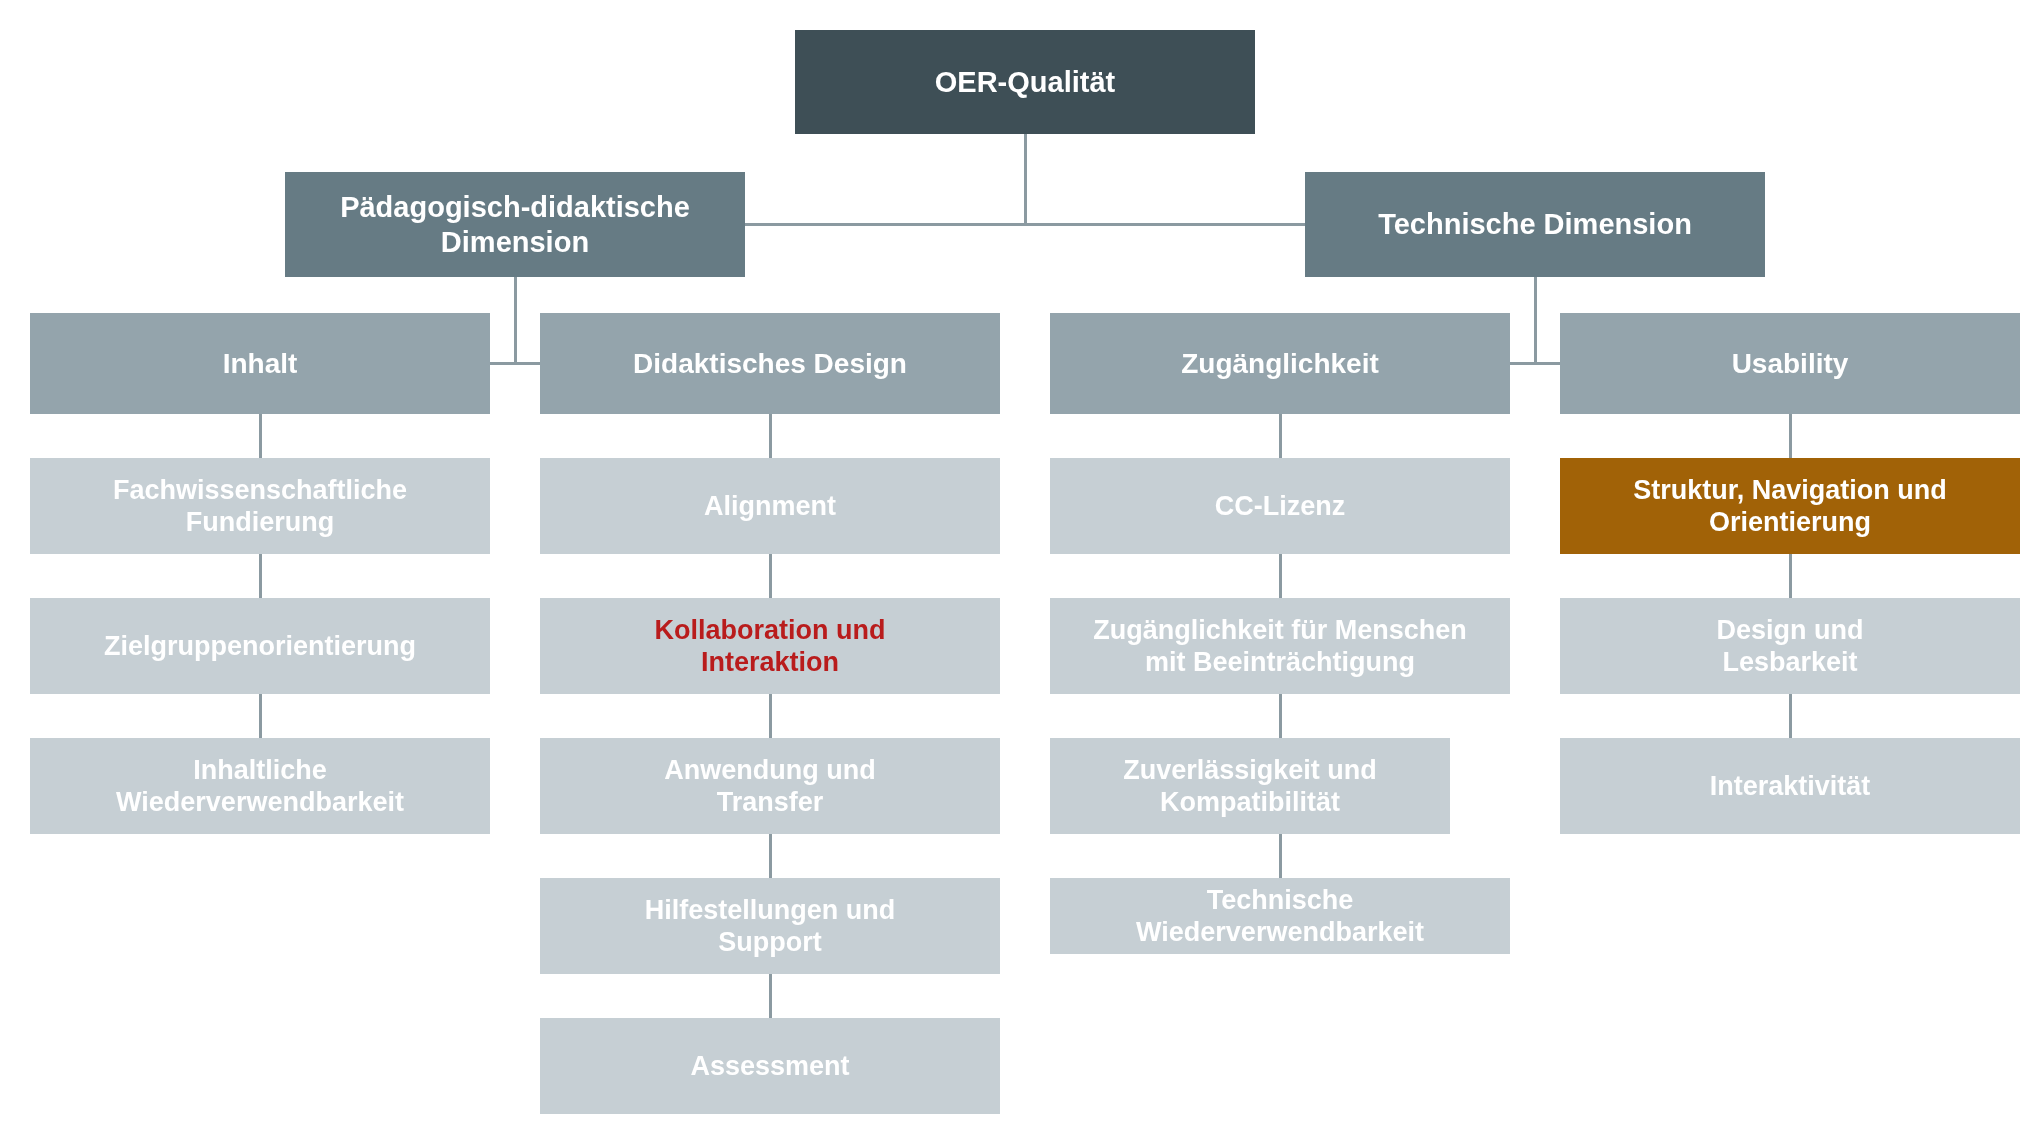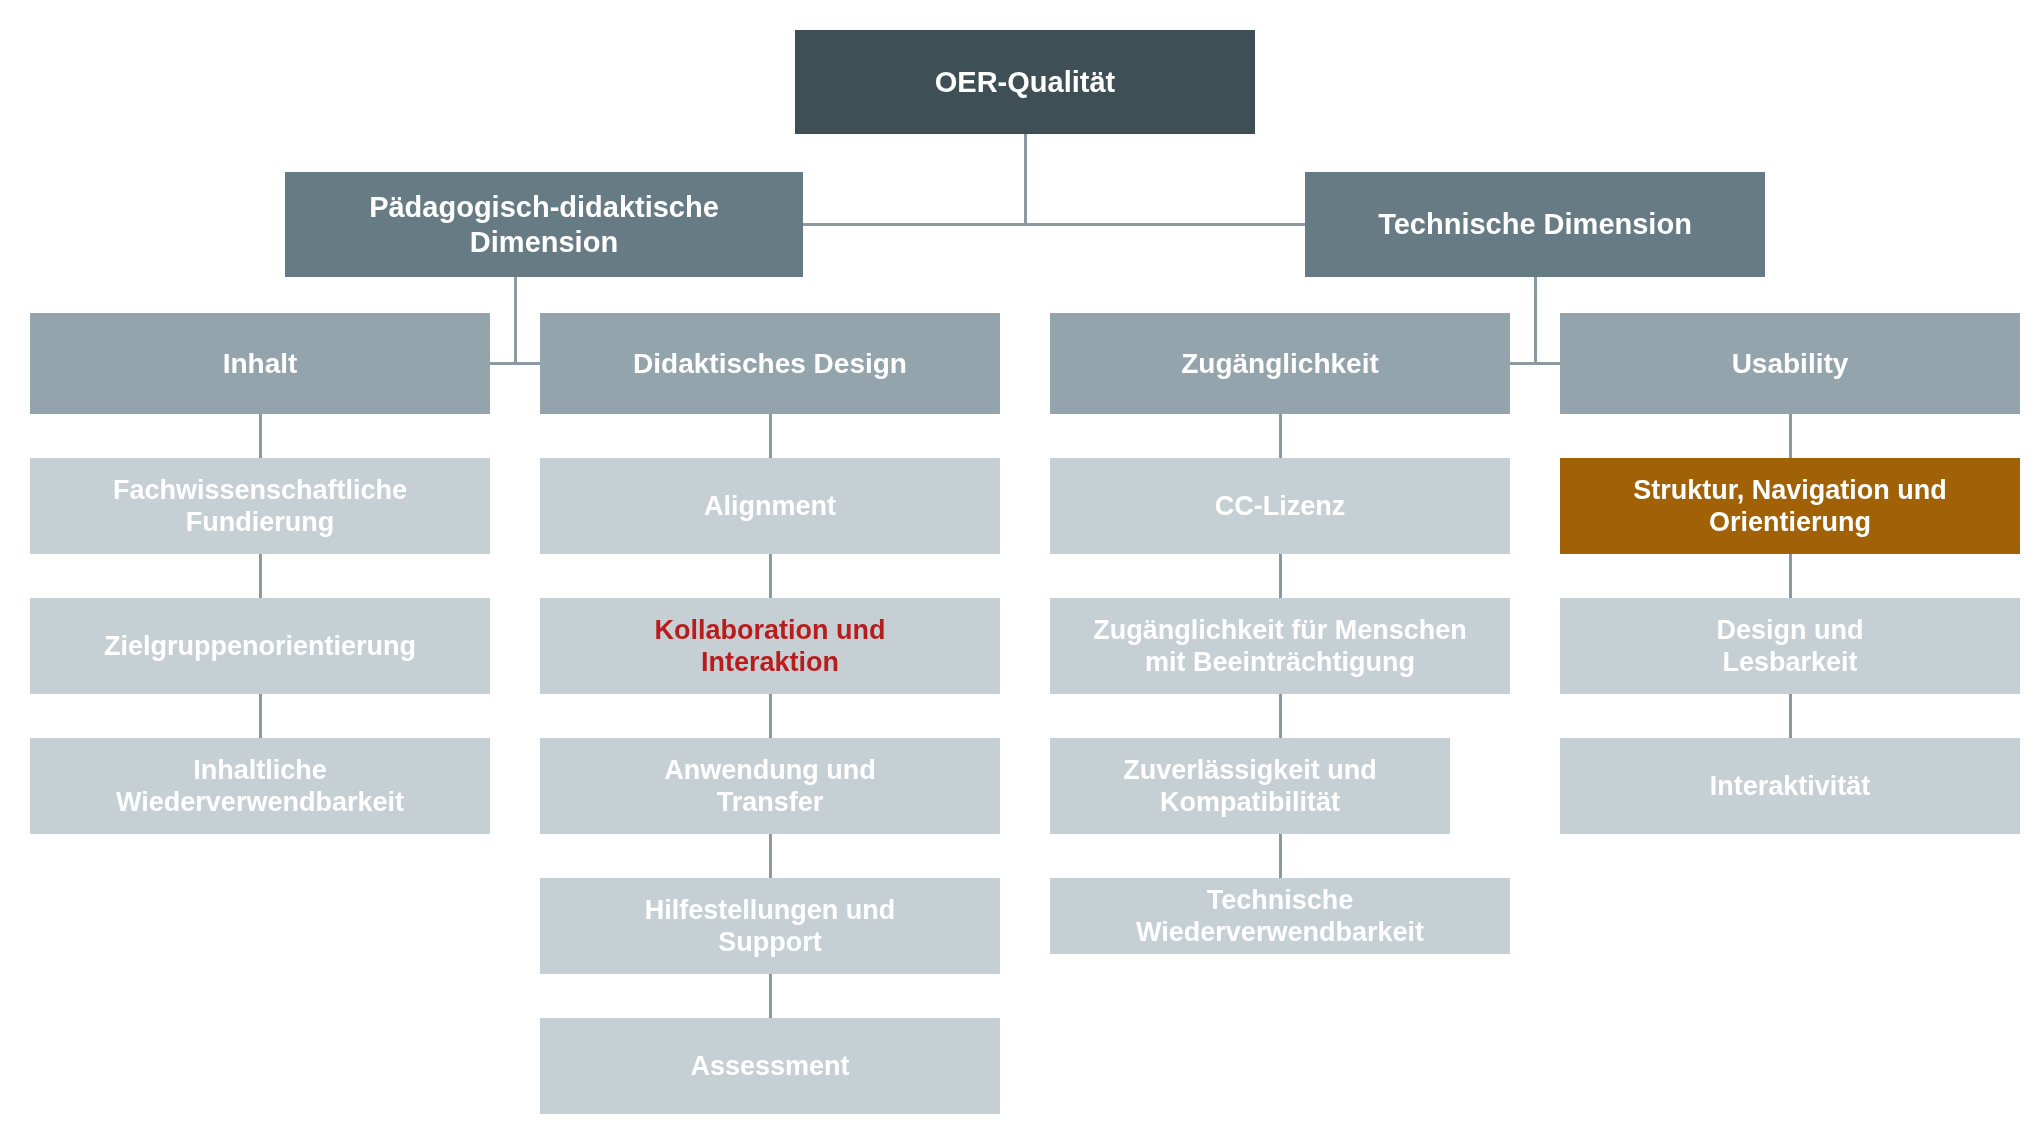--- a/index.html
+++ b/index.html
@@ -41,21 +41,21 @@
     <div class="line" style="left: 260px; top: 362px; width: 510px; height: 3px; background: rgb(139, 154, 161);"></div>
     <div class="line" style="left: 258.5px; top: 363.5px; width: 3px; height: 386.5px; background: rgb(139, 154, 161);"></div>
     <div class="line" style="left: 768.5px; top: 363.5px; width: 3px; height: 666.5px; background: rgb(139, 154, 161);"></div>
     <div class="line" style="left: 1533.5px; top: 224.5px; width: 3px; height: 139px; background: rgb(139, 154, 161);"></div>
     <div class="line" style="left: 1280px; top: 362px; width: 510px; height: 3px; background: rgb(139, 154, 161);"></div>
     <div class="line" style="left: 1278.5px; top: 363.5px; width: 3px; height: 526.5px; background: rgb(139, 154, 161);"></div>
     <div class="line" style="left: 1788.5px; top: 363.5px; width: 3px; height: 386.5px; background: rgb(139, 154, 161);"></div>
     <div class="node" style="left: 795px; top: 30px; width: 460px; height: 104px; background: rgb(62, 79, 86); font-size: 29px; color: rgb(255, 255, 255);">
       <span>OER-Qualität</span>
     </div>
-    <div class="node" style="left: 285px; top: 172px; width: 518px; height: 105px; background: rgb(102, 123, 132); font-size: 29px; color: rgb(255, 255, 255);">
+    <div class="node" style="left: 285px; top: 172px; width: 460px; height: 105px; background: rgb(102, 123, 132); font-size: 29px; color: rgb(255, 255, 255);">
       <span>Pädagogisch-didaktische
 Dimension</span>
     </div>
     <div class="node" style="left: 30px; top: 313px; width: 460px; height: 101px; background: rgb(148, 164, 172); font-size: 28px; color: rgb(255, 255, 255);">
       <span>Inhalt</span>
     </div>
     <div class="node" style="left: 30px; top: 458px; width: 460px; height: 96px; background: rgb(198, 207, 212); font-size: 27px; color: rgb(255, 255, 255);">
       <span>Fachwissenschaftliche
 Fundierung</span>
     </div>

